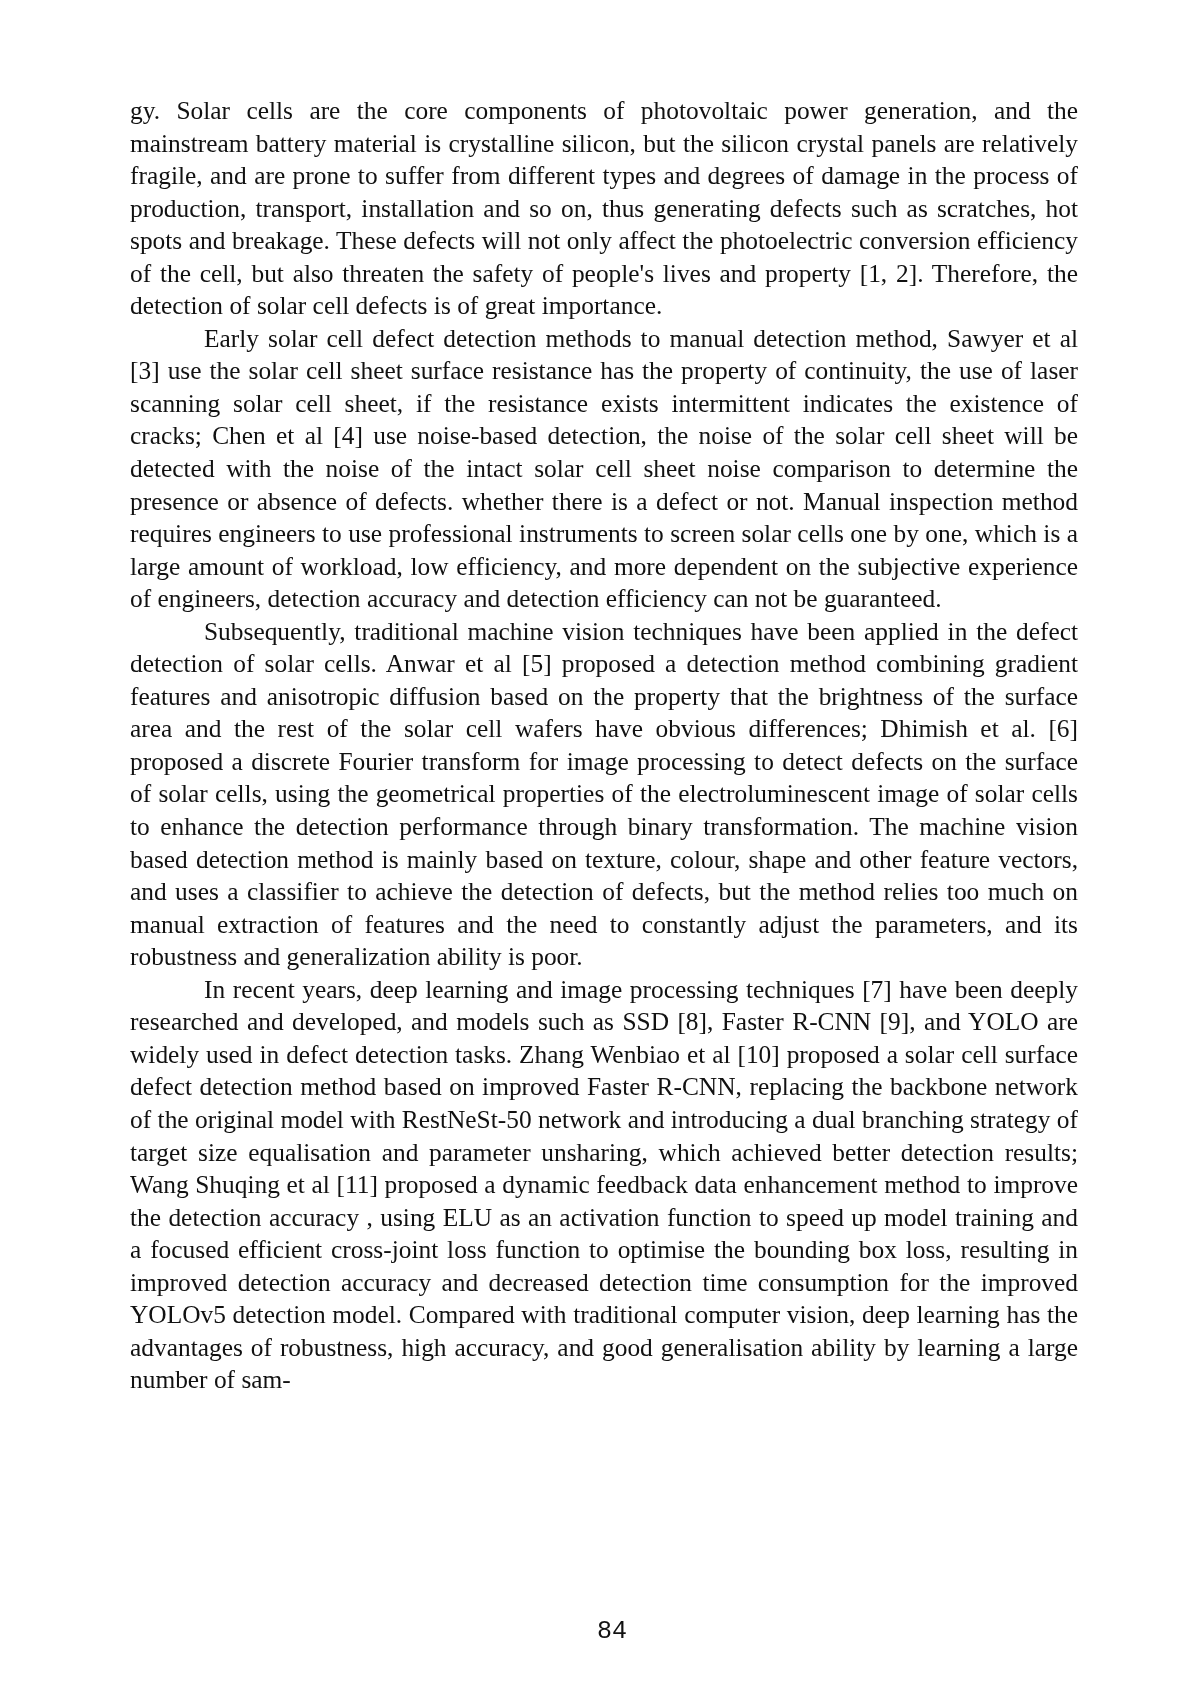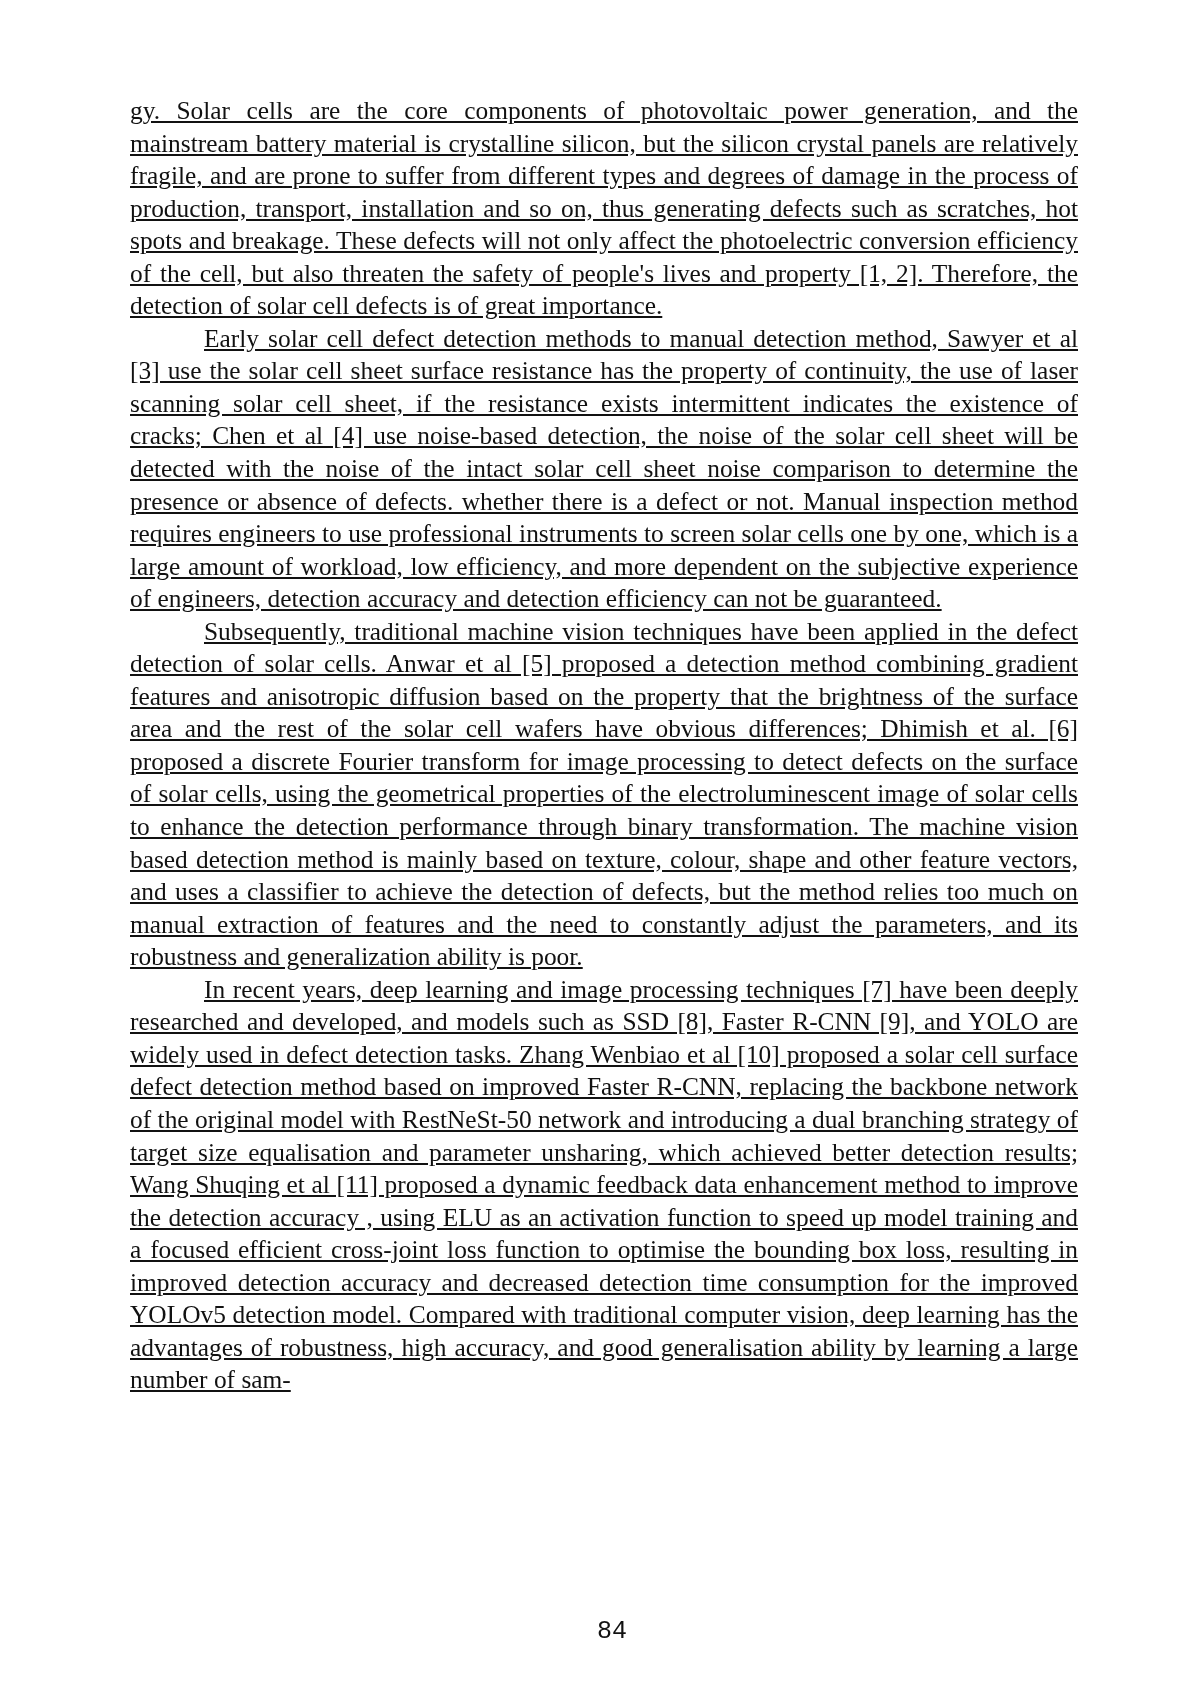--- a/index.html
+++ b/index.html
@@ -20,21 +20,20 @@
     left: 130px;
     top: 94px;
     width: 948px;
   }
   .para {
     font-size: 25.4px;
     line-height: 32.55px;
     text-align: justify;
     margin: 0;
     hyphens: none;
-    text-decoration: underline;
   }
   .para.indent {
     text-indent: 74px;
   }
   .page-number {
     position: absolute;
     left: 12px;
     width: 1200px;
     top: 1617px;
     text-align: center;

